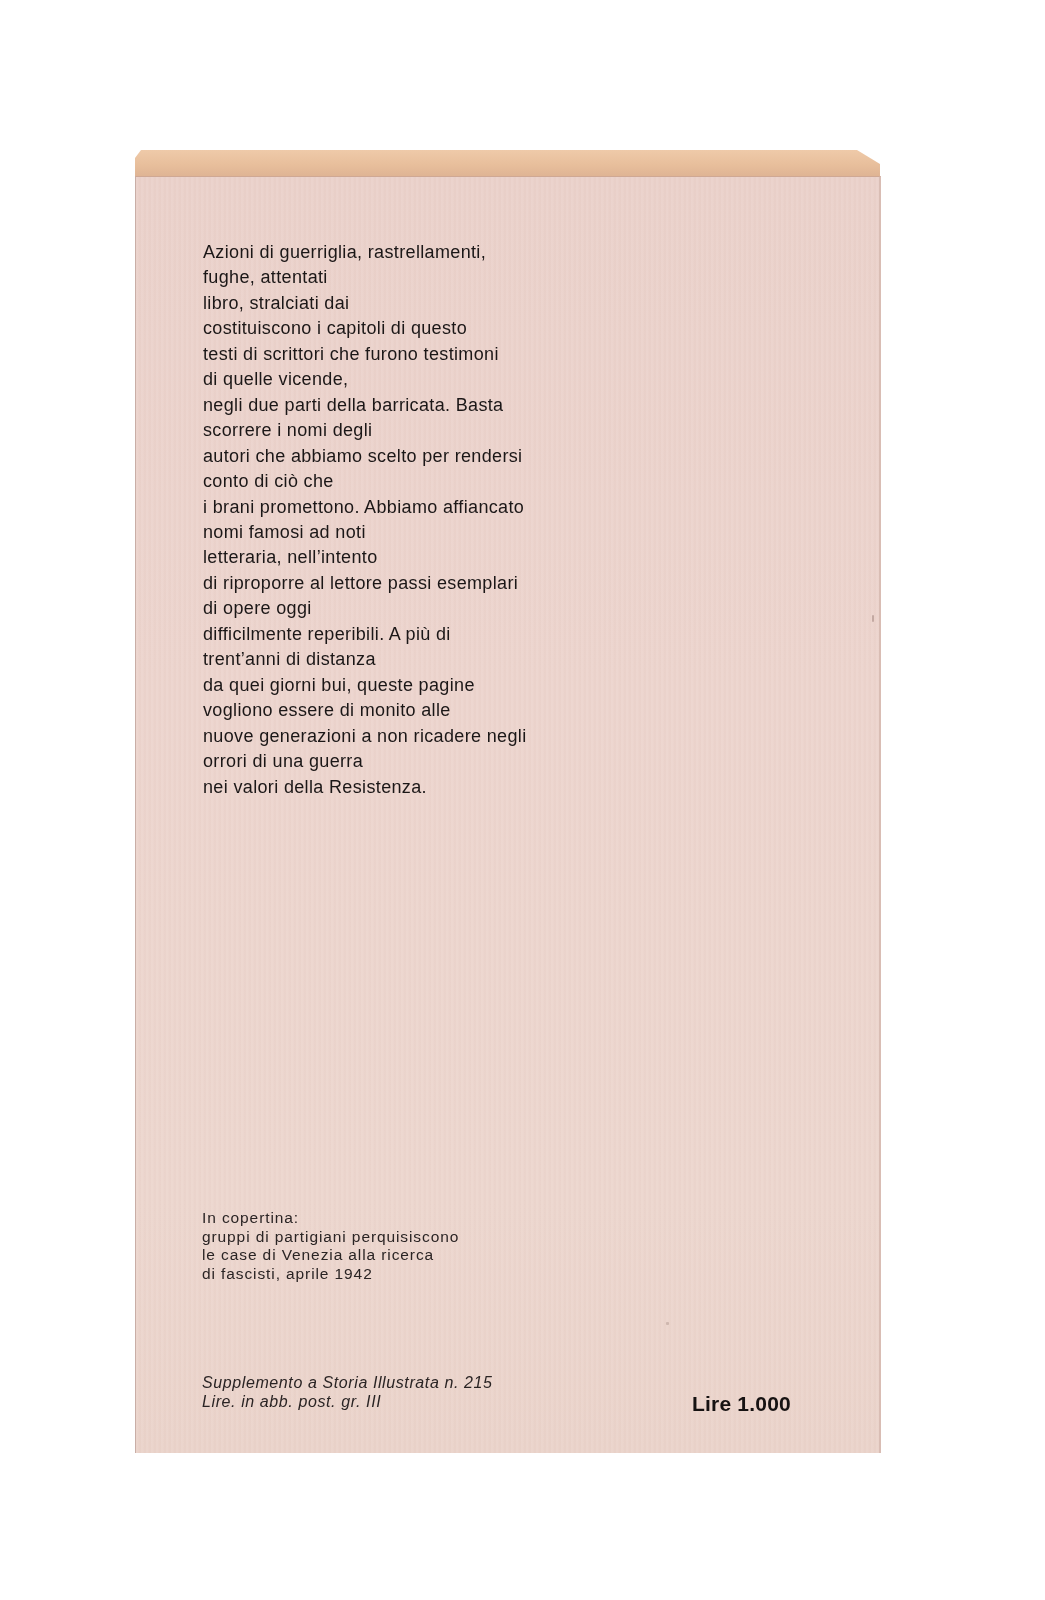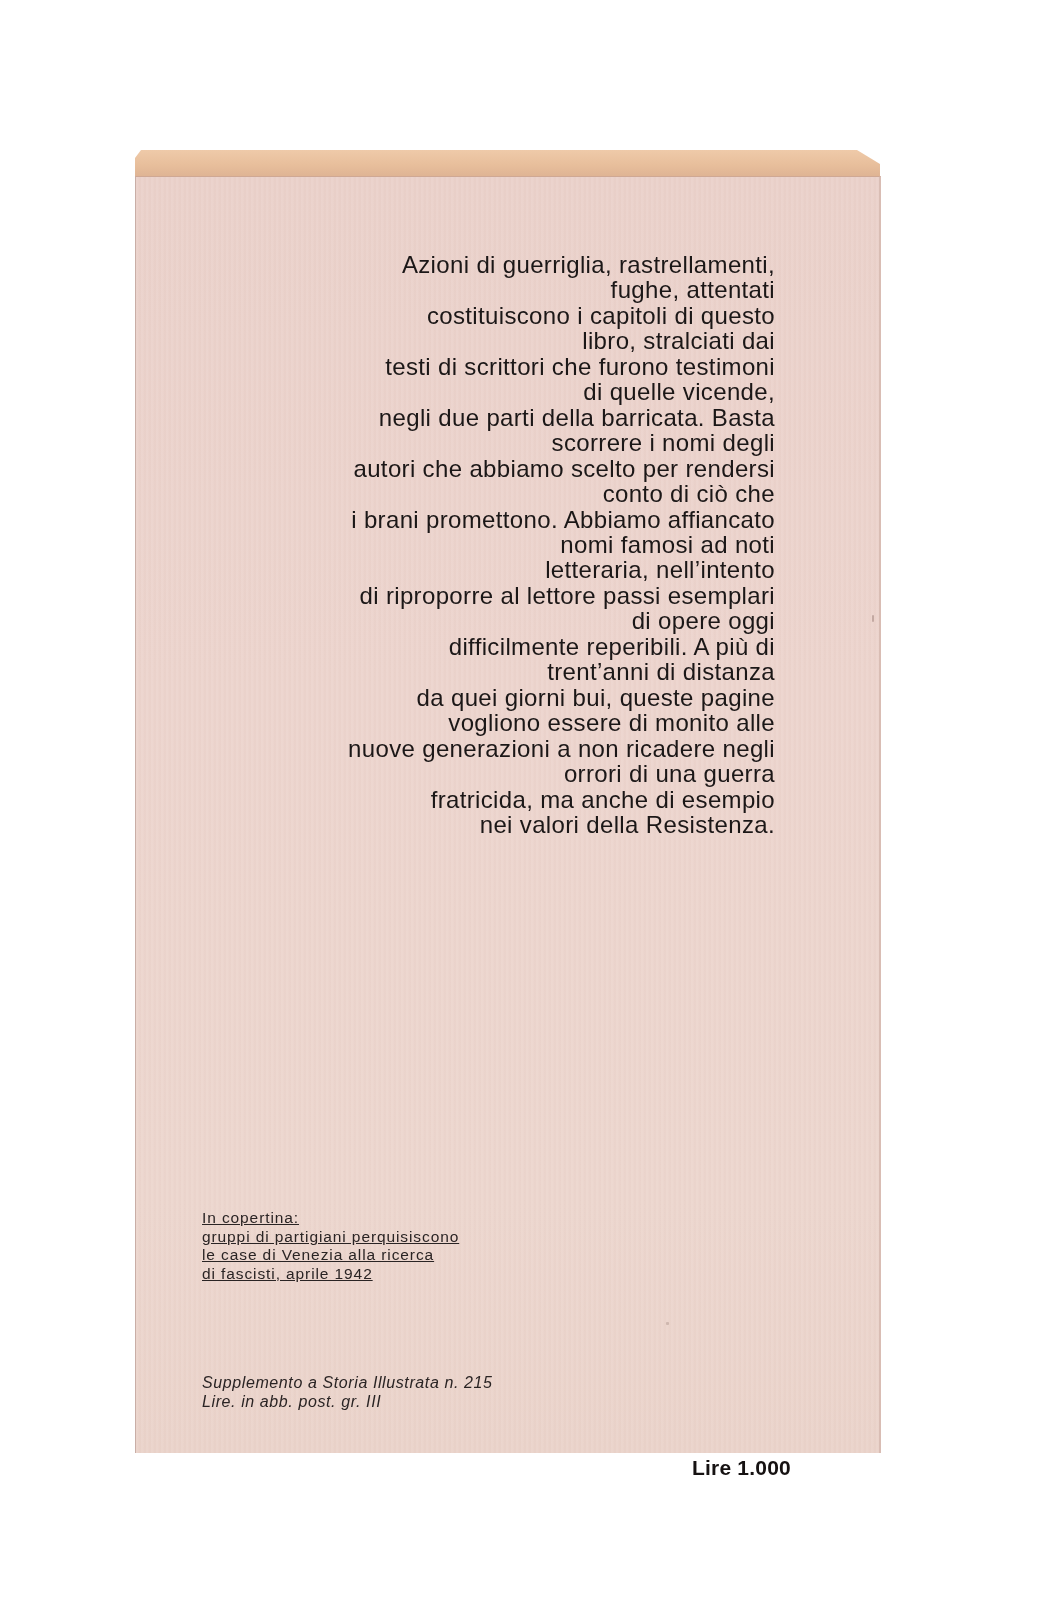--- a/index.html
+++ b/index.html
@@ -41,40 +41,38 @@
         linear-gradient(180deg, #ead1ca 0%, #ecd4cd 40%, #ecd6ce 80%, #ead3ca 100%);
       border-left: 1px solid #c9aea6;
       border-right: 2px solid #d9bdb4;
       border-top: 1px solid #cfa894;
     }
     .blurb {
       position: absolute;
       left: 66px;
       top: 62px;
       width: 560px;
-      margin: 13px;
+      margin: 1px;
       color: #1b1717;
-      font-size: 24px;
+      font-size: 18px;
       line-height: 25.45px;
       letter-spacing: 0.35px;
-      text-align: right;
     }
     .blurb .line {
       display: block;
       white-space: nowrap;
     }
     .caption {
       position: absolute;
       left: 66px;
       top: 1032px;
       color: #2a2424;
       font-size: 15.5px;
       line-height: 18.6px;
       letter-spacing: 0.9px;
-      text-decoration: underline;
     }
     .caption .line {
       display: block;
       white-space: nowrap;
     }
     .publication {
       position: absolute;
       left: 66px;
       top: 1196px;
       color: #2a2424;
@@ -83,21 +81,21 @@
       letter-spacing: 0.6px;
     }
     .publication .line {
       display: block;
       white-space: nowrap;
       font-style: italic;
     }
     .price {
       position: absolute;
       left: 556px;
-      top: 1279px;
+      top: 1215px;
       color: #161212;
       font-size: 21px;
       font-weight: bold;
       letter-spacing: 0.2px;
       white-space: nowrap;
     }
     .blemish {
       position: absolute;
       width: 2px;
       height: 7px;
@@ -109,40 +107,39 @@
 <body>
 
 <div class="book">
   <div class="top-edge"></div>
 
   <div class="cover">
 
     <div class="blurb">
       <span class="line">Azioni di guerriglia, rastrellamenti,</span>
       <span class="line">fughe, attentati</span>
+      <span class="line">libro, stralciati dai</span>
       <span class="line">costituiscono i capitoli di questo</span>
-      <span class="line">libro, stralciati dai</span>
       <span class="line">testi di scrittori che furono testimoni</span>
       <span class="line">di quelle vicende,</span>
       <span class="line">negli due parti della barricata. Basta</span>
       <span class="line">scorrere i nomi degli</span>
       <span class="line">autori che abbiamo scelto per rendersi</span>
       <span class="line">conto di ciò che</span>
       <span class="line">i brani promettono. Abbiamo affiancato</span>
       <span class="line">nomi famosi ad noti</span>
       <span class="line">letteraria, nell’intento</span>
       <span class="line">di riproporre al lettore passi esemplari</span>
       <span class="line">di opere oggi</span>
       <span class="line">difficilmente reperibili. A più di</span>
       <span class="line">trent’anni di distanza</span>
       <span class="line">da quei giorni bui, queste pagine</span>
       <span class="line">vogliono essere di monito alle</span>
       <span class="line">nuove generazioni a non ricadere negli</span>
       <span class="line">orrori di una guerra</span>
-      <span class="line">fratricida, ma anche di esempio</span>
       <span class="line">nei valori della Resistenza.</span>
     </div>
 
     <div class="caption">
       <span class="line">In copertina:</span>
       <span class="line">gruppi di partigiani perquisiscono</span>
       <span class="line">le case di Venezia alla ricerca</span>
       <span class="line">di fascisti, aprile 1942</span>
     </div>
 

